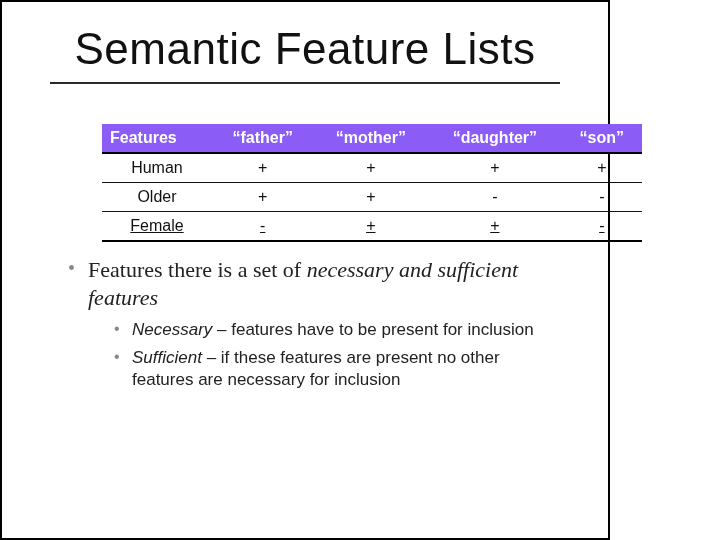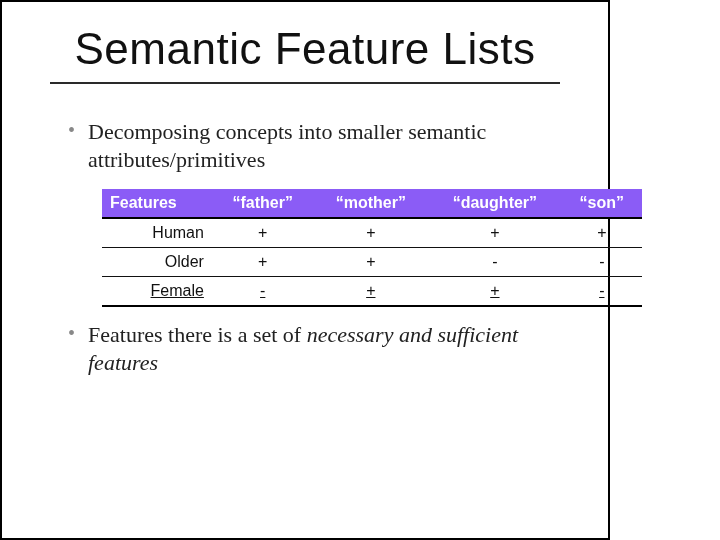--- a/index.html
+++ b/index.html
@@ -100,38 +100,35 @@
   }
   table.feat thead th:first-child {
     text-align: left;
   }
   table.feat tbody td {
     text-align: center;
     border-bottom: 1px solid #111;
     color: #111;
   }
   table.feat tbody td:first-child {
-    text-align: right;
+    text-align: center;
   }
   table.feat tbody tr:last-child td {
     border-bottom: 2px solid #000;
     text-decoration: underline;
   }
 </style>
 </head>
 <body>
 
 <div class="slide">
 
   <h1 class="title">Semantic Feature Lists</h1>
   <hr class="title-rule">
 
-  <ul class="lvl1">
-    <li>Decomposing concepts into smaller semantic attributes/primitives</li>
-  </ul>
 
   <div class="table-wrap">
     <table class="feat">
       <thead>
         <tr>
           <th>Features</th>
           <th>“father”</th>
           <th>“mother”</th>
           <th>“daughter”</th>
           <th>“son”</th>
@@ -159,16 +156,24 @@
           <td>+</td>
           <td>-</td>
         </tr>
       </tbody>
     </table>
   </div>
 
   <ul class="lvl1">
     <li>
       <span>Features there is a set of </span><span class="em">necessary and sufficient features</span>
+      <ul class="lvl2">
+        <li>
+          <span class="em">Necessary</span><span> – features have to be present for inclusion</span>
+        </li>
+        <li>
+          <span class="em">Sufficient</span><span> – if these features are present no other features are necessary for inclusion</span>
+        </li>
+      </ul>
     </li>
   </ul>
 
 </div>
 
 </body></html>

